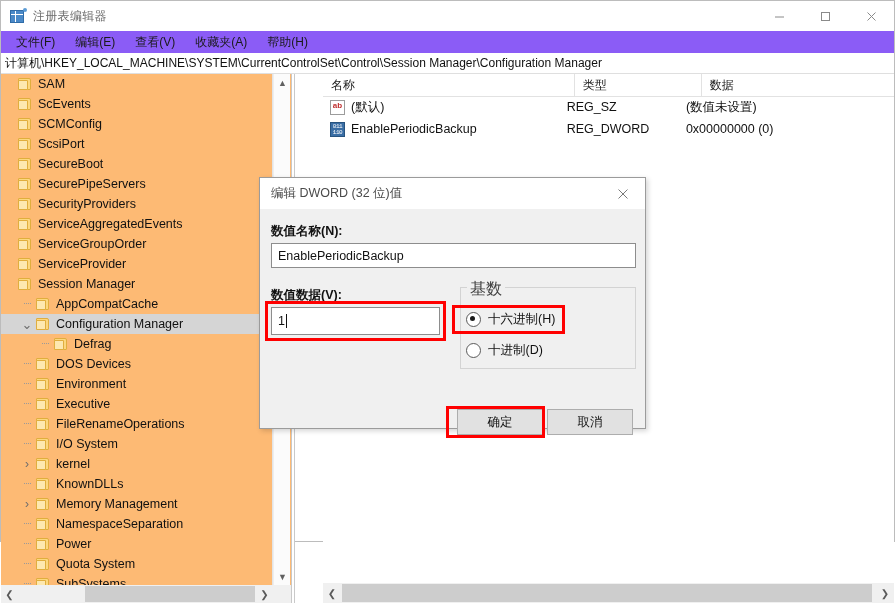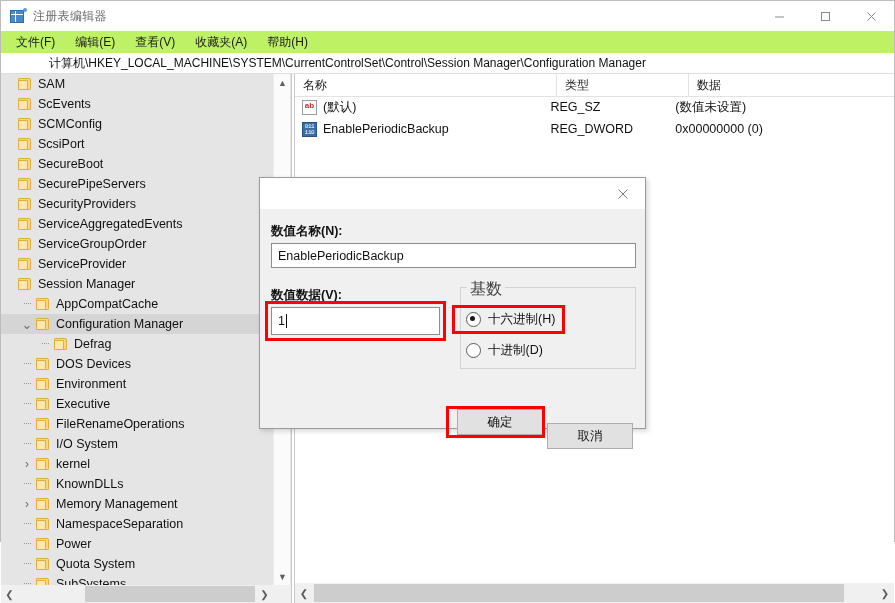--- a/index.html
+++ b/index.html
@@ -53,48 +53,48 @@
     position: absolute; right: 0; top: 0; height: 30px; display: flex;
   }
   .win-btn {
     width: 46px; height: 30px; display: flex; align-items: center; justify-content: center;
   }
   .win-btn svg { display: block; }
 
   
   .menubar {
     position: absolute; left: 0; top: 30px; width: 893px; height: 22px;
-    display: flex; align-items: center; background: #bef264;
+    display: flex; align-items: center; background: #8b5cf6;
   }
   .menu-item {
     font-size: 12px; color: #1a1a1a; padding: 2px 9px; margin-left: 2px;
     white-space: nowrap;
   }
   .menu-item:first-child { margin-left: 6px; }
 
   
   .addressbar {
     position: absolute; left: 0; top: 52px; width: 893px; height: 20px;
     background: #ffffff; display: flex; align-items: center;
     border-bottom: 1px solid #dfdfdf;
   }
   .address-text {
-    font-size: 12px; color: #111111; padding-left: 4px; white-space: nowrap; margin-left: 44px;
+    font-size: 12px; color: #111111; padding-left: 4px; white-space: nowrap;
   }
 
   
   .panes {
     position: absolute; left: 0; top: 73px; width: 893px; height: 529px;
     display: flex;
   }
 
   
   .tree-pane {
     position: relative; width: 290px; height: 529px;
-    background: #e5e5e5; box-sizing: border-box;
+    background: #fdba74; box-sizing: border-box;
   }
   .tree-viewport {
     position: absolute; left: 0; top: 0; width: 271px; height: 511px;
     overflow: hidden;
     border-right: 1px solid #e4e4e4;
   }
   .tree-list {
     position: absolute; left: -10px; top: 0; width: 330px;
   }
   .tree-row {
@@ -163,21 +163,21 @@
 
   
   .splitter {
     width: 4px; height: 529px; background: #ffffff;
     border-left: 1px solid #c9c9c9; border-right: 1px solid #c9c9c9;
     box-sizing: border-box; flex: none;
   }
 
   
   .list-pane {
-    position: relative; flex: 1; height: 529px; background: #ffffff;
+    position: relative; flex: 1; height: 529px; background: #ffffff; margin-left: 28px;
   }
   .list-header {
     position: absolute; left: 0; top: 0; right: 0; height: 22px;
     display: flex; border-bottom: 1px solid #e2e2e2; background: #ffffff;
   }
   .col {
     font-size: 12px; color: #1a1a1a; padding: 3px 0 0 8px;
     box-sizing: border-box; border-right: 1px solid #e2e2e2; height: 22px;
   }
   .col.c-name { width: 262px; }
@@ -301,21 +301,21 @@
     width: 5px; height: 5px; border-radius: 50%; background: #1a1a1a;
   }
 
   .btn {
     position: absolute; height: 26px; width: 86px;
     background: #e1e1e1; border: 1px solid #adadad; box-sizing: border-box;
     font-size: 12.5px; color: #111111;
     display: flex; align-items: center; justify-content: center;
   }
   .btn-ok { left: 197px; top: 200px; }
-  .btn-cancel { left: 287px; top: 200px; margin-top: 14px; }
+  .btn-cancel { left: 287px; top: 200px; }
 </style>
 </head>
 <body>
 
 <div id="app">
 
   <div class="titlebar">
     <div class="title-icon">
       <div class="grid"></div>
         <div class="dot"></div>
@@ -663,20 +663,21 @@
       <div class="list-hscroll">
         <div class="arrow-l">❮</div>
         <div class="hthumb"></div>
         <div class="arrow-r">❯</div>
       </div>
     </div>
   </div>
 
   <div class="dialog">
     <div class="dlg-title">
+      <div class="dlg-title-text">编辑 DWORD (32 位)值</div>
       <div class="dlg-close">
         <svg width="12" height="12" viewBox="0 0 12 12">
             <line x1="1.5" y1="1.5" x2="10.5" y2="10.5" stroke="#7a7a7a" stroke-width="1"></line>
             <line x1="10.5" y1="1.5" x2="1.5" y2="10.5" stroke="#7a7a7a" stroke-width="1"></line>
           </svg>
       </div>
     </div>
     <div class="dlg-body">
 
       <div class="lbl lbl-name">数值名称(N):</div>

